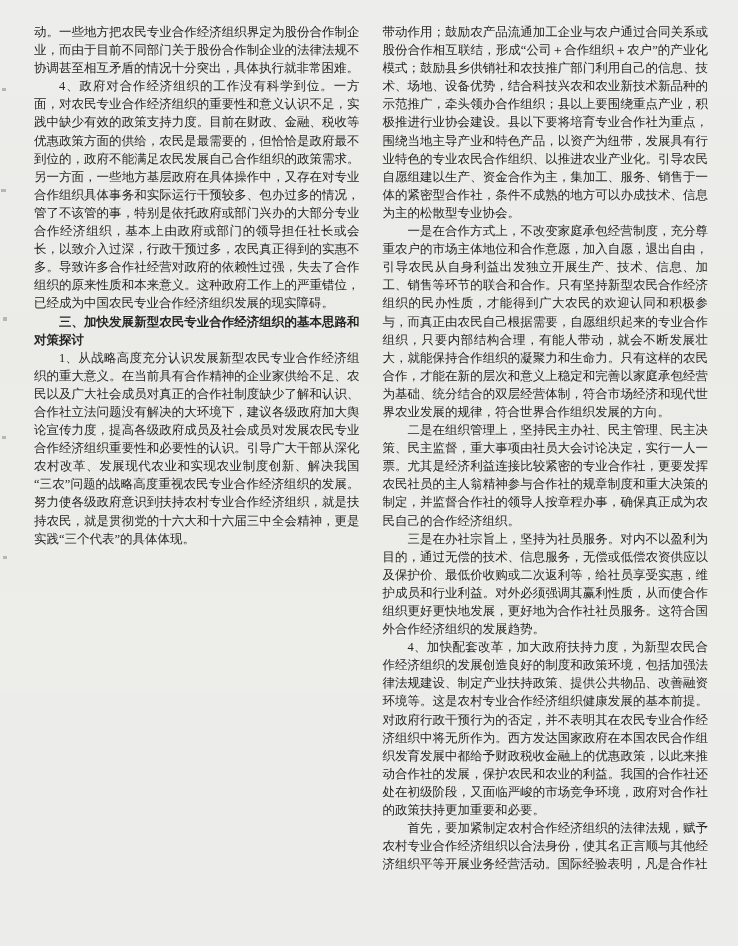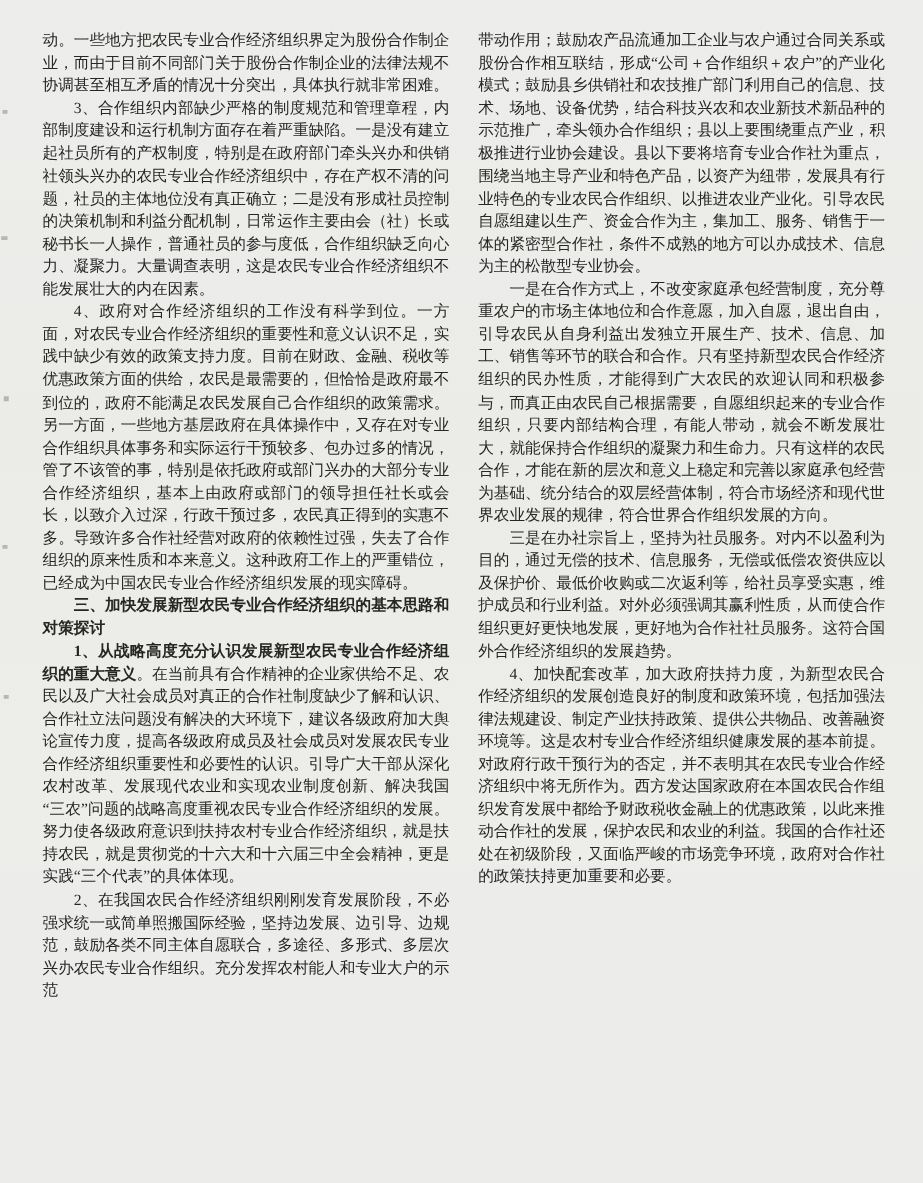--- a/index.html
+++ b/index.html
@@ -37,21 +37,21 @@
   .col p {
     margin: 0;
     padding: 0;
   }
   .cont { text-indent: 0; }
   .para { text-indent: 2em; }
   .heading {
     text-indent: 2em;
     font-weight: 700;
   }
-  .lead { font-weight: 700; }
+  .lead { font-weight: 400; }
   
   .scan-mark {
     position: absolute;
     background: #8a8a86;
     opacity: 0.55;
   }
   .m1 { left: 2px; top: 88px;  width: 4px; height: 3px; }
   .m2 { left: 1px; top: 189px; width: 5px; height: 3px; }
   .m3 { left: 3px; top: 317px; width: 4px; height: 4px; }
   .m4 { left: 2px; top: 436px; width: 4px; height: 3px; }
@@ -64,30 +64,30 @@
   <span class="scan-mark m1"></span>
   <span class="scan-mark m2"></span>
   <span class="scan-mark m3"></span>
   <span class="scan-mark m4"></span>
   <span class="scan-mark m5"></span>
 
   <div class="columns">
 
     <div class="col">
       <p class="cont">动。一些地方把农民专业合作经济组织界定为股份合作制企业，而由于目前不同部门关于股份合作制企业的法律法规不协调甚至相互矛盾的情况十分突出，具体执行就非常困难。</p>
-      <p class="para">3、合作组织内部缺少严格的制度规范和管理章程，内部制度建设和运行机制方面存在着严重缺陷。一是没有建立起社员所有的产权制度，特别是在政府部门牵头兴办和供销社领头兴办的农民专业合作经济组织中，存在产权不清的问题，社员的主体地位没有真正确立；二是没有形成社员控制的决策机制和利益分配机制，日常运作主要由会（社）长或秘书长一人操作，普通社员的参与度低，合作组织缺乏向心力、凝聚力。大量调查表明，这是农民专业合作经济组织不能发展壮大的内在因素。</p>
       <p class="para">4、政府对合作经济组织的工作没有科学到位。一方面，对农民专业合作经济组织的重要性和意义认识不足，实践中缺少有效的政策支持力度。目前在财政、金融、税收等优惠政策方面的供给，农民是最需要的，但恰恰是政府最不到位的，政府不能满足农民发展自己合作组织的政策需求。另一方面，一些地方基层政府在具体操作中，又存在对专业合作组织具体事务和实际运行干预较多、包办过多的情况，管了不该管的事，特别是依托政府或部门兴办的大部分专业合作经济组织，基本上由政府或部门的领导担任社长或会长，以致介入过深，行政干预过多，农民真正得到的实惠不多。导致许多合作社经营对政府的依赖性过强，失去了合作组织的原来性质和本来意义。这种政府工作上的严重错位，已经成为中国农民专业合作经济组织发展的现实障碍。</p>
       <p class="heading">三、加快发展新型农民专业合作经济组织的基本思路和对策探讨</p>
       <p class="para">
         <span class="lead">1、从战略高度充分认识发展新型农民专业合作经济组织的重大意义</span><span>。在当前具有合作精神的企业家供给不足、农民以及广大社会成员对真正的合作社制度缺少了解和认识、合作社立法问题没有解决的大环境下，建议各级政府加大舆论宣传力度，提高各级政府成员及社会成员对发展农民专业合作经济组织重要性和必要性的认识。引导广大干部从深化农村改革、发展现代农业和实现农业制度创新、解决我国“三农”问题的战略高度重视农民专业合作经济组织的发展。努力使各级政府意识到扶持农村专业合作经济组织，就是扶持农民，就是贯彻党的十六大和十六届三中全会精神，更是实践“三个代表”的具体体现。</span>
       </p>
-      <p class="para">2、在我国农民合作经济组织刚刚发育发展阶段，不必强求统一或简单照搬国际经验，坚持边发展、边引导、边规范，鼓励各类不同主体自愿联合，多途径、多形式、多层次兴办农民专业合作组织。充分发挥农村能人和专业大户的示范</p>
     </div>
 
     <div class="col">
       <p class="cont">带动作用；鼓励农产品流通加工企业与农户通过合同关系或股份合作相互联结，形成“公司＋合作组织＋农户”的产业化模式；鼓励县乡供销社和农技推广部门利用自己的信息、技术、场地、设备优势，结合科技兴农和农业新技术新品种的示范推广，牵头领办合作组织；县以上要围绕重点产业，积极推进行业协会建设。县以下要将培育专业合作社为重点，围绕当地主导产业和特色产品，以资产为纽带，发展具有行业特色的专业农民合作组织、以推进农业产业化。引导农民自愿组建以生产、资金合作为主，集加工、服务、销售于一体的紧密型合作社，条件不成熟的地方可以办成技术、信息为主的松散型专业协会。</p>
       <p class="para">一是在合作方式上，不改变家庭承包经营制度，充分尊重农户的市场主体地位和合作意愿，加入自愿，退出自由，引导农民从自身利益出发独立开展生产、技术、信息、加工、销售等环节的联合和合作。只有坚持新型农民合作经济组织的民办性质，才能得到广大农民的欢迎认同和积极参与，而真正由农民自己根据需要，自愿组织起来的专业合作组织，只要内部结构合理，有能人带动，就会不断发展壮大，就能保持合作组织的凝聚力和生命力。只有这样的农民合作，才能在新的层次和意义上稳定和完善以家庭承包经营为基础、统分结合的双层经营体制，符合市场经济和现代世界农业发展的规律，符合世界合作组织发展的方向。</p>
+      <p class="para">二是在组织管理上，坚持民主办社、民主管理、民主决策、民主监督，重大事项由社员大会讨论决定，实行一人一票。尤其是经济利益连接比较紧密的专业合作社，更要发挥农民社员的主人翁精神参与合作社的规章制度和重大决策的制定，并监督合作社的领导人按章程办事，确保真正成为农民自己的合作经济组织。</p>
       <p class="para">三是在办社宗旨上，坚持为社员服务。对内不以盈利为目的，通过无偿的技术、信息服务，无偿或低偿农资供应以及保护价、最低价收购或二次返利等，给社员享受实惠，维护成员和行业利益。对外必须强调其赢利性质，从而使合作组织更好更快地发展，更好地为合作社社员服务。这符合国外合作经济组织的发展趋势。</p>
       <p class="para">4、加快配套改革，加大政府扶持力度，为新型农民合作经济组织的发展创造良好的制度和政策环境，包括加强法律法规建设、制定产业扶持政策、提供公共物品、改善融资环境等。这是农村专业合作经济组织健康发展的基本前提。对政府行政干预行为的否定，并不表明其在农民专业合作经济组织中将无所作为。西方发达国家政府在本国农民合作组织发育发展中都给予财政税收金融上的优惠政策，以此来推动合作社的发展，保护农民和农业的利益。我国的合作社还处在初级阶段，又面临严峻的市场竞争环境，政府对合作社的政策扶持更加重要和必要。</p>
+      <p class="para">首先，要加紧制定农村合作经济组织的法律法规，赋予农村专业合作经济组织以合法身份，使其名正言顺与其他经济组织平等开展业务经营活动。国际经验表明，凡是合作社</p>
     </div>
 
   </div>
 </div>
 
 </body></html>

